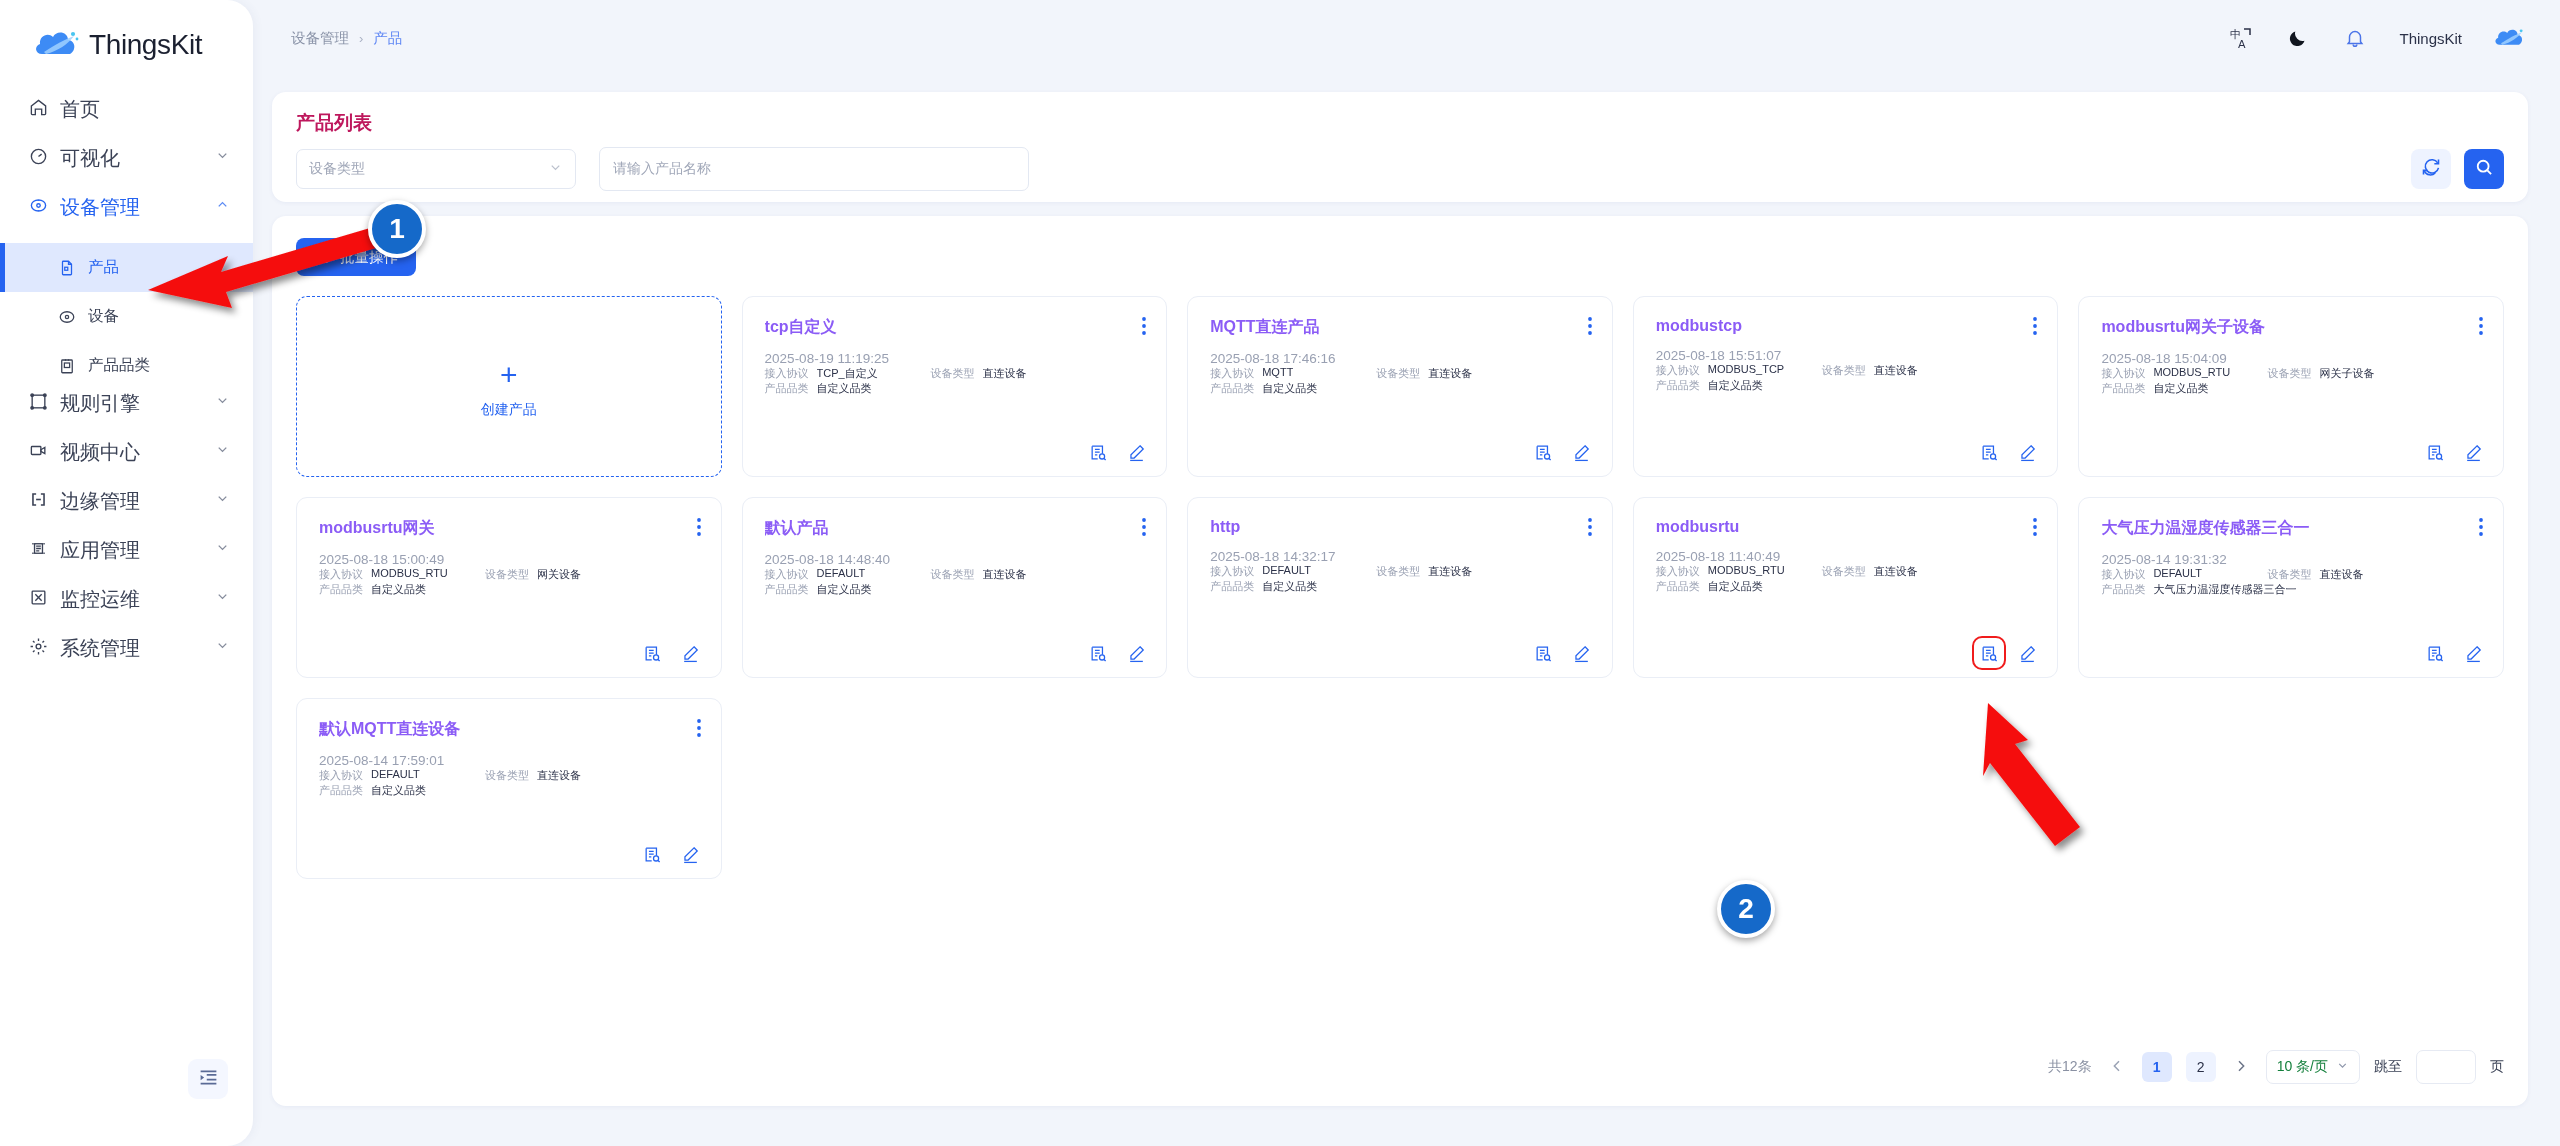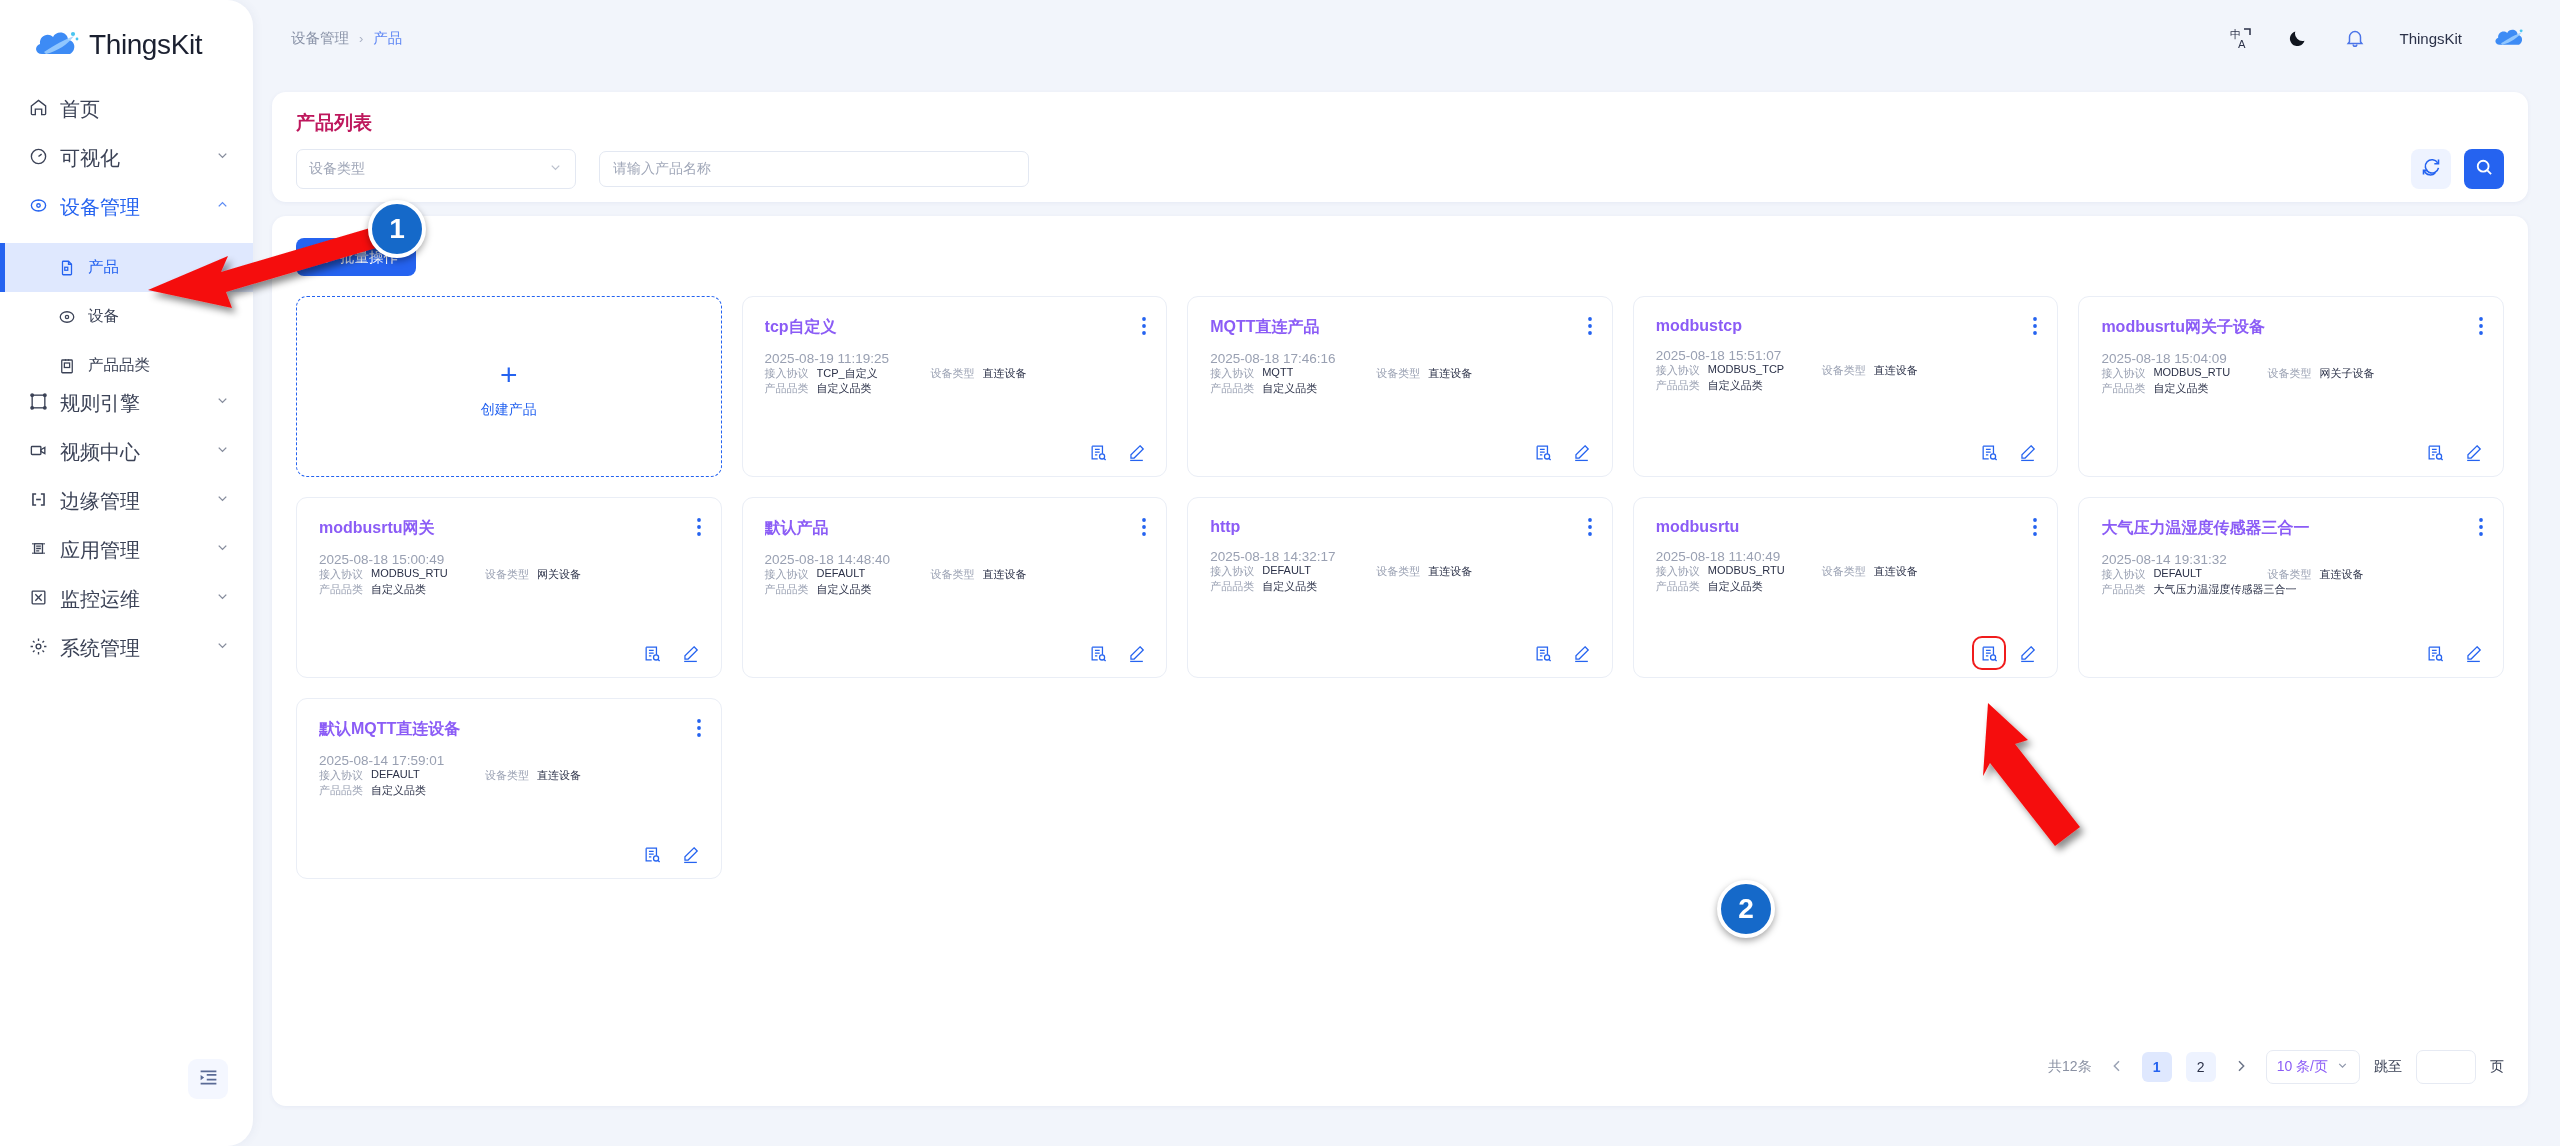--- a/index.html
+++ b/index.html
@@ -75,21 +75,21 @@
 
   .page-title { position: absolute; left: 24px; top: 18px; font-size: 19px; font-weight: 700; color: #be185d; }
   .filter-row { position: absolute; left: 24px; top: 57px; right: 24px; height: 40px; display: flex; align-items: center; }
   .sel-box {
     width: 280px; height: 40px; border: 1px solid #e3e8f2; border-radius: 7px;
     display: flex; align-items: center; padding: 0 12px; font-size: 14px; color: #a0a7b8;
     background: #fff; cursor: pointer;
   }
   .sel-box .chev2 { margin-left: auto; opacity:.6; }
   .txt-box {
-    width: 430px; height: 36px; border: 1px solid #e3e8f2; border-radius: 7px;
+    width: 430px; height: 44px; border: 1px solid #e3e8f2; border-radius: 7px;
     margin-left: 23px; display: flex; align-items: center; padding: 0 13px;
     font-size: 14px; color: #a0a7b8; background: #fff; cursor: text;
   }
   .filter-actions { margin-left: auto; display: flex; gap: 13px; }
   .btn-sq {
     width: 40px; height: 40px; border-radius: 8px;
     display: flex; align-items: center; justify-content: center; cursor: pointer;
   }
   .btn-refresh { background: #eef3ff; }
   .btn-search  { background: #2563f0; }
@@ -140,21 +140,21 @@
   }
   .pg-total { color: #8a91a3; }
   .pg-arrow { width: 22px; height: 30px; display:flex; align-items:center; justify-content:center; color:#9aa2b4; cursor:pointer; }
   .pg-num {
     min-width: 30px; height: 30px; border-radius: 6px; display: flex; align-items: center;
     justify-content: center; cursor: pointer; font-size: 14px; background: #eef3ff; color:#2b3148;
   }
   .pg-num.active { background: #dfe8fe; color: #2563f0; font-weight: 600; }
   .pg-select {
     height: 34px; border: 1px solid #e6eaf3; border-radius: 7px; padding: 0 10px;
-    display: flex; align-items: center; gap: 8px; color: #8b5cf6; cursor: pointer; background:#fff;
+    display: flex; align-items: center; gap: 8px; color: #15803d; cursor: pointer; background:#fff;
   }
   .pg-jumplabel { color: #3b4256; }
   .pg-jumpinput { width: 60px; height: 34px; border: 1px solid #e6eaf3; border-radius: 7px; background:#fff; cursor:text;}
   .pg-unit { color: #3b4256; }
 
   
   .anno-badge {
     position: absolute; width: 58px; height: 58px; border-radius: 50%;
     background: #1569c9; border: 4px solid #ffffff;
     box-shadow: 0 3px 7px rgba(0,0,0,.35);

